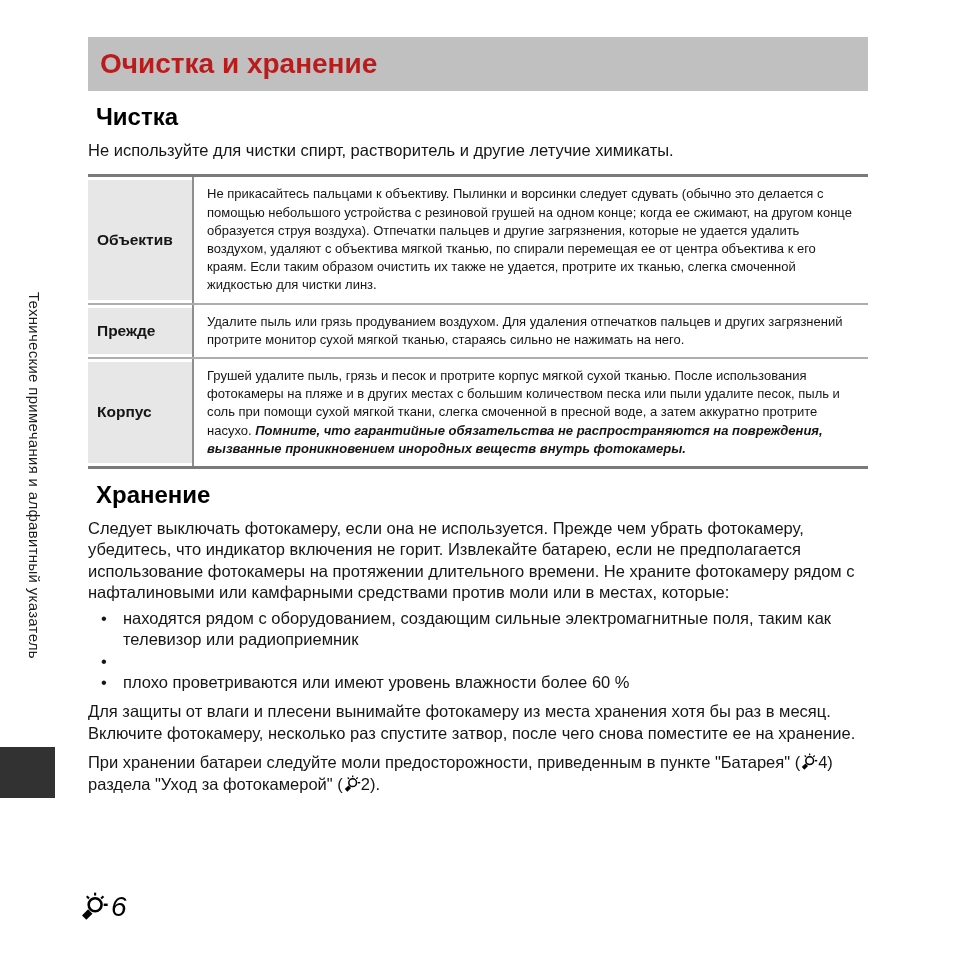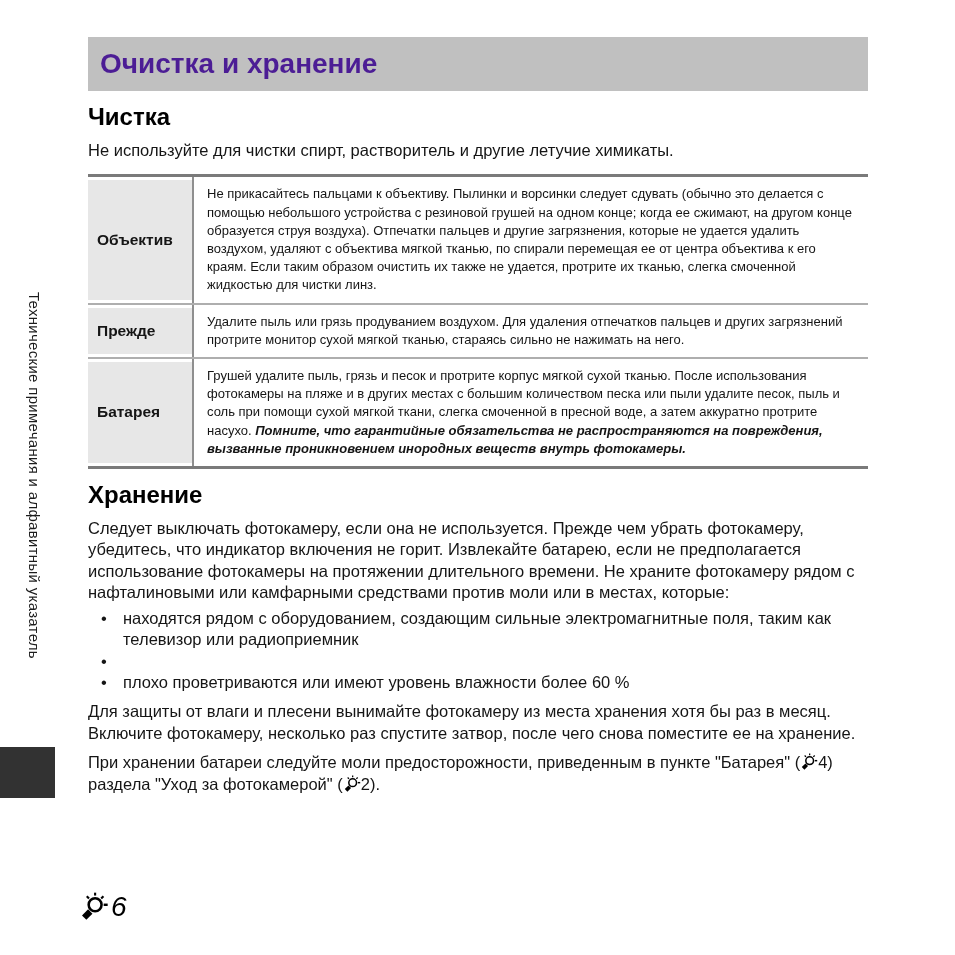--- a/index.html
+++ b/index.html
@@ -18,24 +18,24 @@
   .side-tab {
     position:absolute; left:0; top:747px; width:55px; height:51px;
     background:#323232;
   }
   
   .content { position:absolute; left:88px; top:37px; width:780px; }
   .title-bar {
     background:#c0c0c0; height:54px; display:flex; align-items:center;
     padding-left:12px; box-sizing:border-box;
   }
-  .title-bar h1 { font-size:28px; font-weight:bold; margin:0; color:#4c1d95; }
+  .title-bar h1 { font-size:28px; font-weight:bold; margin:0; color:#b91c1c; }
   h2.section {
     font-size:24px; font-weight:bold; color:#000;
-    margin:12px 0 9px 0;
+    margin:12px 0 9px 8px;
   }
   p.body { font-size:16.5px; line-height:1.3; margin:8px 0 4px 0; }
   
   .tbl {
     border-top:3px solid #7a7a7a; border-bottom:3px solid #7a7a7a;
     margin:13px 0 2px 0;
   }
   .trow { display:flex; border-bottom:2px solid #aeaeae; }
   .trow:last-child { border-bottom:none; }
   .tlabel { flex:0 0 104px; display:flex; padding:3px 0; box-sizing:border-box; }
@@ -89,21 +89,21 @@
     <div class="trow">
       <div class="tlabel">
         <div class="tlabel-bg">Прежде</div>
       </div>
       <div class="tcontent">
         <p><span>Удалите пыль или грязь продуванием воздухом. Для удаления отпечатков пальцев и других загрязнений протрите монитор сухой мягкой тканью, стараясь сильно не нажимать на него.</span><span class="bold-italic"></span></p>
       </div>
     </div>
     <div class="trow">
       <div class="tlabel">
-        <div class="tlabel-bg">Батарея</div>
+        <div class="tlabel-bg">Корпус</div>
       </div>
       <div class="tcontent">
         <p><span>Грушей удалите пыль, грязь и песок и протрите корпус мягкой сухой тканью. После использования фотокамеры на пляже и в других местах с большим количеством песка или пыли удалите песок, пыль и соль при помощи сухой мягкой ткани, слегка смоченной в пресной воде, а затем аккуратно протрите насухо. </span><span class="bold-italic">Помните, что гарантийные обязательства не распространяются на повреждения, вызванные проникновением инородных веществ внутрь фотокамеры.</span></p>
       </div>
     </div>
   </div>
 
   <h2 class="section">Хранение</h2>
   <p class="body">Следует выключать фотокамеру, если она не используется. Прежде чем убрать фотокамеру, убедитесь, что индикатор включения не горит. Извлекайте батарею, если не предполагается использование фотокамеры на протяжении длительного времени. Не храните фотокамеру рядом с нафталиновыми или камфарными средствами против моли или в местах, которые:</p>
 

